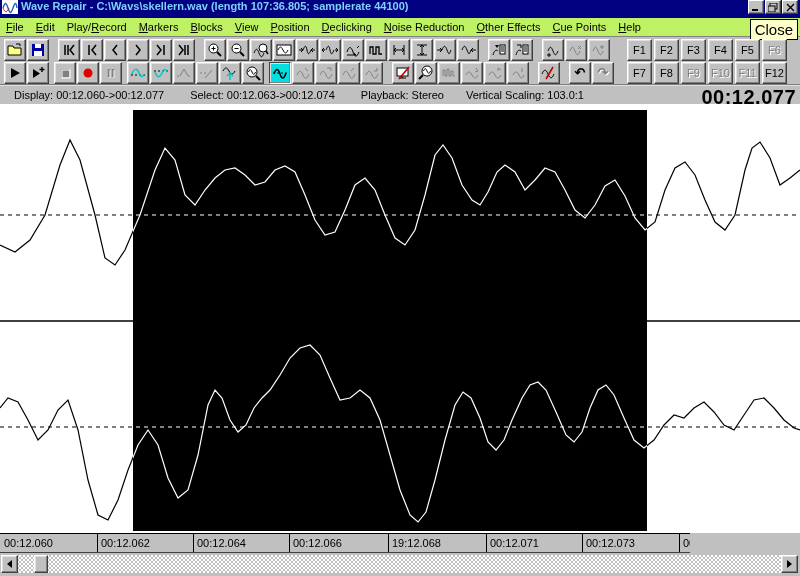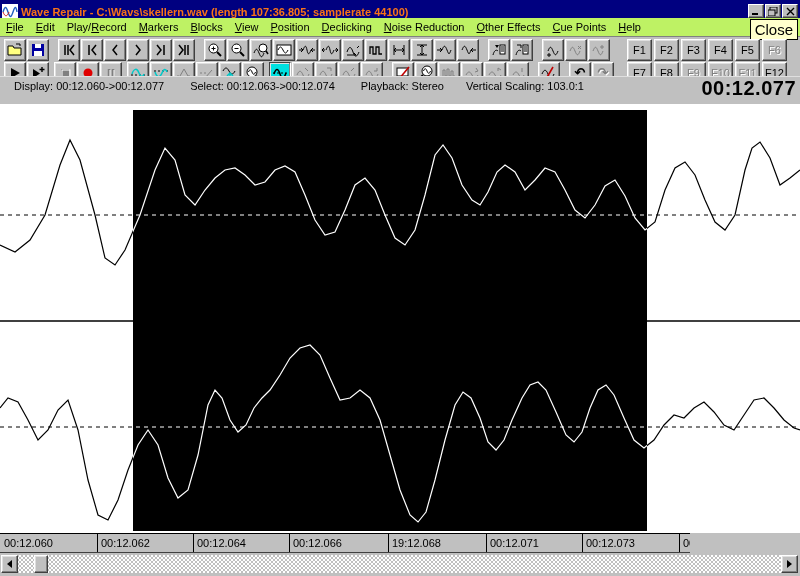--- a/index.html
+++ b/index.html
@@ -2,21 +2,21 @@
 <html><head>
 <meta charset="utf-8">
 <style>
   * { margin:0; padding:0; box-sizing:border-box; }
   html,body { width:800px; height:576px; overflow:hidden; }
   body { font-family:"Liberation Sans", sans-serif; background:#c0c0c0; }
   #root { position:relative; width:800px; height:576px; background:#c0c0c0; }
 
   
   .titlebar { position:absolute; left:0; top:0; width:800px; height:18px;
-    background:#000080; color:#f97316; display:flex; align-items:flex-end; padding:0 2px; }
+    background:#000080; color:#7dd3fc; display:flex; align-items:flex-start; padding:0 2px; }
   .titlebar .app-icon { width:16px; height:14px; margin-right:3px; flex:0 0 auto; }
   .titlebar .title-text { font-size:11px; font-weight:bold; white-space:nowrap; overflow:hidden; flex:1; }
   .winbtn { width:16px; height:14px; background:#c0c0c0; border:1px solid;
     border-color:#fff #404040 #404040 #fff; box-shadow:inset -1px -1px 0 #808080;
     margin-left:1px; display:flex; align-items:center; justify-content:center; padding:0; }
 
   
   .menubar { position:absolute; left:0; top:18px; width:800px; height:19px;
     background:#bef264; display:flex; align-items:center; font-size:11px; color:#000;
     border-bottom:1px solid #808080; }
@@ -36,21 +36,21 @@
   .tb svg { width:16px; height:16px; display:block; }
   .fkey { width:25px; height:22px; flex:0 0 auto; background:#c0c0c0; border:1px solid;
     border-color:#fff #404040 #404040 #fff; box-shadow:inset -1px -1px 0 #808080, inset 1px 1px 0 #dfdfdf;
     font-size:11px; color:#000; margin-right:2px; padding:0; font-family:"Liberation Sans",sans-serif; }
   .fkey.dis { color:#808080; text-shadow:1px 1px 0 #fff; }
   .gap4 { width:4px; flex:0 0 auto; } .gap8 { width:8px; flex:0 0 auto; }
   .tbtext { font-size:13px; font-weight:bold; color:#000; line-height:1; }
   .tbtext.dis { color:#808080; text-shadow:1px 1px 0 #fff; }
 
   
-  .statusbar { position:absolute; left:0; top:76px; width:800px; height:19px; background:#c0c0c0;
+  .statusbar { position:absolute; left:0; top:85px; width:800px; height:19px; background:#c0c0c0;
     display:flex; align-items:center; font-size:11px; color:#000; border-top:1px solid #dfdfdf; }
   .statusbar .sb-item { white-space:nowrap; }
   .sb-display { margin-left:14px; }
   .sb-select { margin-left:26px; }
   .sb-playback { margin-left:26px; }
   .sb-vscale { margin-left:22px; }
   .sb-time { position:absolute; right:4px; top:0px; font-size:20px; font-weight:bold; letter-spacing:0.5px; }
 
   
   .wavearea { position:absolute; left:0; top:104px; width:800px; height:429px; background:#fff; }

